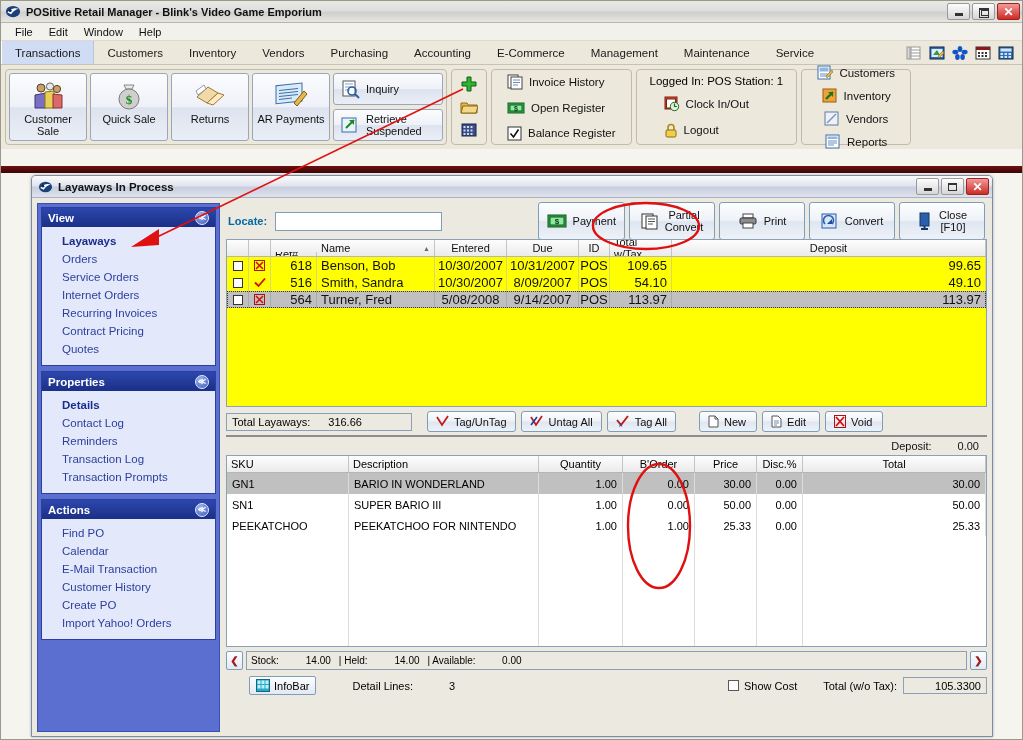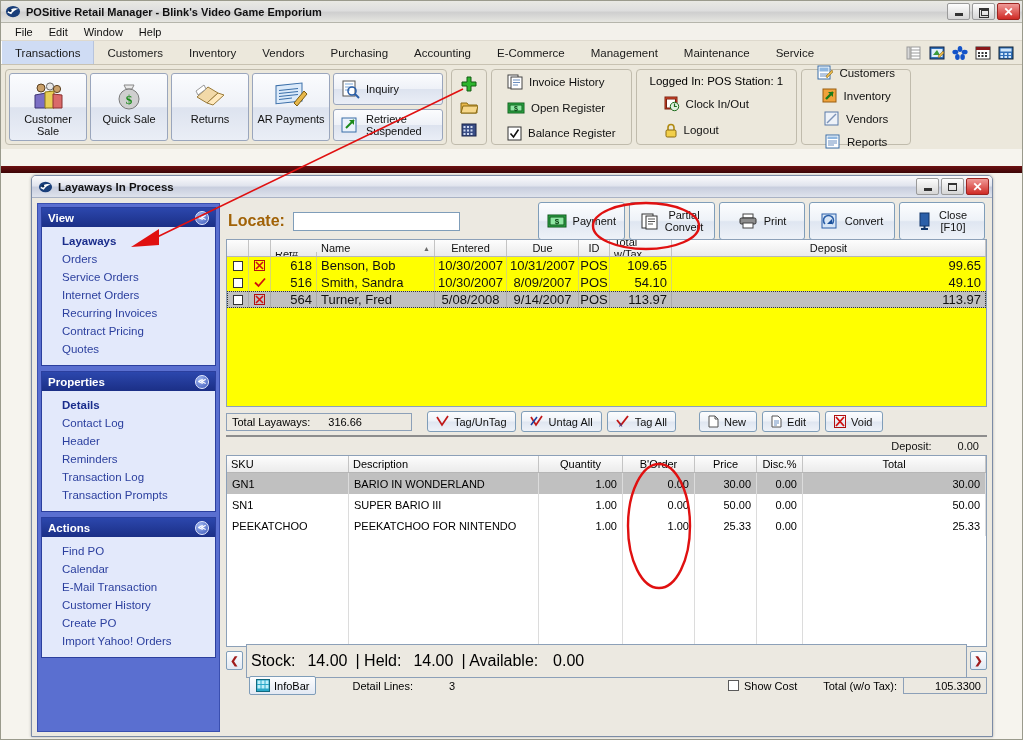--- a/index.html
+++ b/index.html
@@ -122,21 +122,21 @@
                     border:1px solid #e6ecff; display:flex; align-items:center;
                     justify-content:center; font-size:8px; color:#fff; }
   .panelbody { padding:5px 0 7px 0; }
   .sitem { padding:1px 6px 1px 20px; font-size:11.5px; color:#2b3f9e; line-height:16px; }
   .sitem.cur { font-weight:bold; color:#1a2d8c; }
 
   
   .mainpane { flex:1; display:flex; flex-direction:column; gap:0; }
 
   .locatebar { display:flex; align-items:center; height:36px; padding:0 2px; gap:8px; }
-  .locatebar .lbl { font-weight:bold; font-size:16px; color:#a16207; }
+  .locatebar .lbl { font-weight:bold; font-size:11px; color:#0369a1; }
   .locinput { width:167px; height:19px; border:1px solid #7f9db9; background:#fff; }
   .tbtns { margin-left:auto; display:flex; gap:4px; }
   .tbtn { height:38px; min-width:86px; border:1px solid #7f9db9; border-radius:3px;
           background:linear-gradient(to bottom,#fcfdfe 0%,#eef2f8 48%,#dfe6f1 52%,#eef2f8 100%);
           display:flex; align-items:center; justify-content:center; gap:6px; padding:0 8px;
           font-size:11px; color:#111; }
   .tbtn .lab { text-align:center; line-height:12px; }
   .tbtn .ic { flex:none; }
 
   
@@ -190,22 +190,22 @@
   .d-bo   { width:72px; justify-content:flex-end; }
   .d-price{ width:62px; justify-content:flex-end; }
   .d-disc { width:46px; justify-content:flex-end; }
   .d-tot  { flex:1; justify-content:flex-end; }
 
   .stockbar { display:flex; align-items:center; height:24px; gap:3px; padding-top:3px; }
   .navbtn { width:17px; height:19px; border:1px solid #7f9db9; border-radius:2px;
             background:linear-gradient(to bottom,#fcfdfe,#e3e9f3);
             display:flex; align-items:center; justify-content:center; color:#a01c1c;
             font-size:10px; font-weight:bold; }
-  .stockfield { flex:1; height:34px; border:1px solid #8ca0b8; background:#ece9e1;
-                display:flex; align-items:center; font-size:16px; gap:0; padding:0 4px; }
+  .stockfield { flex:1; height:19px; border:1px solid #8ca0b8; background:#ece9e1;
+                display:flex; align-items:center; font-size:10px; gap:0; padding:0 4px; }
   .stockfield span { white-space:pre; }
 
   .footbar { display:flex; align-items:center; height:26px; gap:0; padding-top:3px;padding-left:23px; }
   .infobtn { height:19px; border:1px solid #7f9db9; border-radius:2px;
              background:linear-gradient(to bottom,#fcfdfe,#e3e9f3);
              display:flex; align-items:center; gap:4px; padding:0 6px; font-size:11px; }
   .dlbl { margin-left:36px; font-size:11px; }
   .dval { margin-left:36px; font-size:11px; }
   .showcost { margin-left:auto; display:flex; align-items:center; gap:5px; font-size:11px; }
   .cbx { width:11px; height:11px; border:1px solid #5a5a5a; background:#fff; }
@@ -563,21 +563,20 @@
         </div>
 
         <div class="panel">
           <div class="panelhdr">
             <span>Properties</span>
             <span class="chev">≪</span>
           </div>
           <div class="panelbody">
             <div class="sitem cur">Details</div>
             <div class="sitem">Contact Log</div>
-            <div class="sitem">Header</div>
             <div class="sitem">Reminders</div>
             <div class="sitem">Transaction Log</div>
             <div class="sitem">Transaction Prompts</div>
           </div>
         </div>
 
         <div class="panel">
           <div class="panelhdr">
             <span>Actions</span>
             <span class="chev">≪</span>

